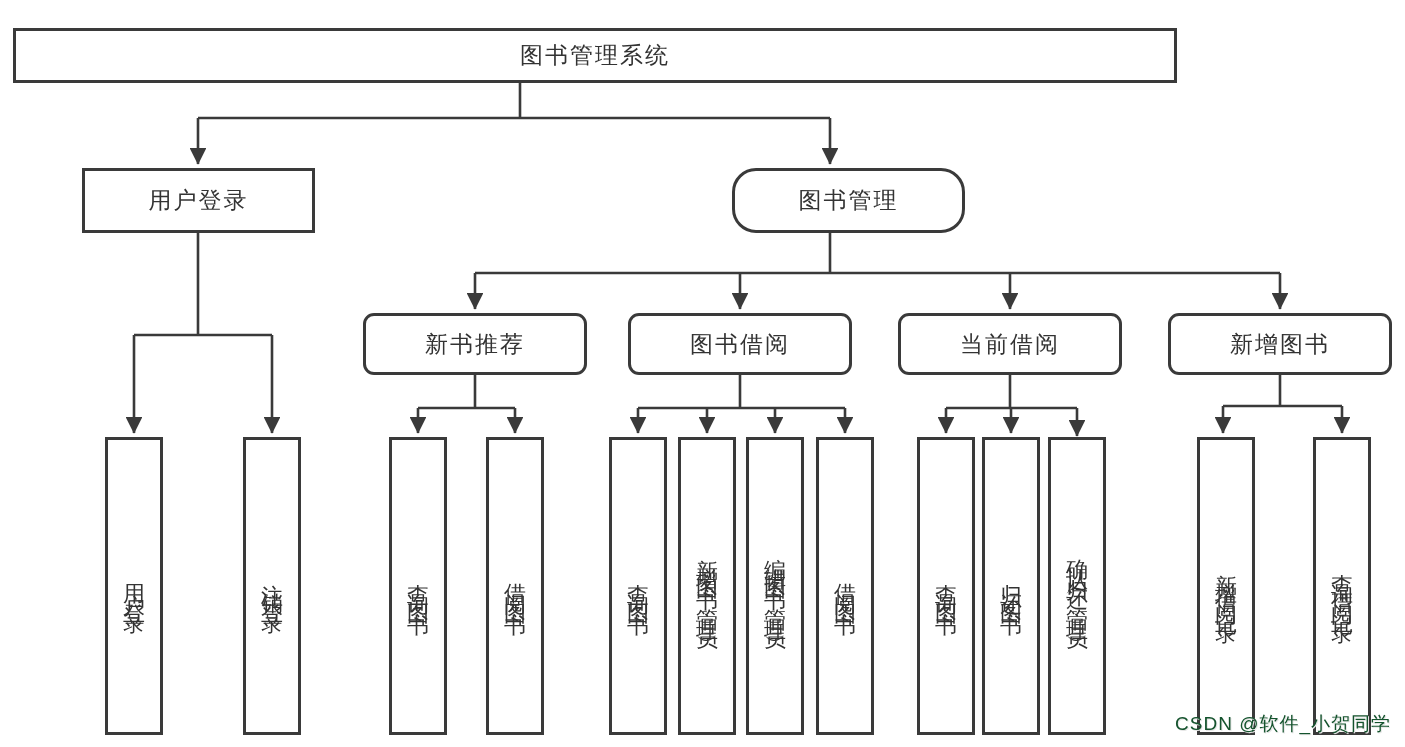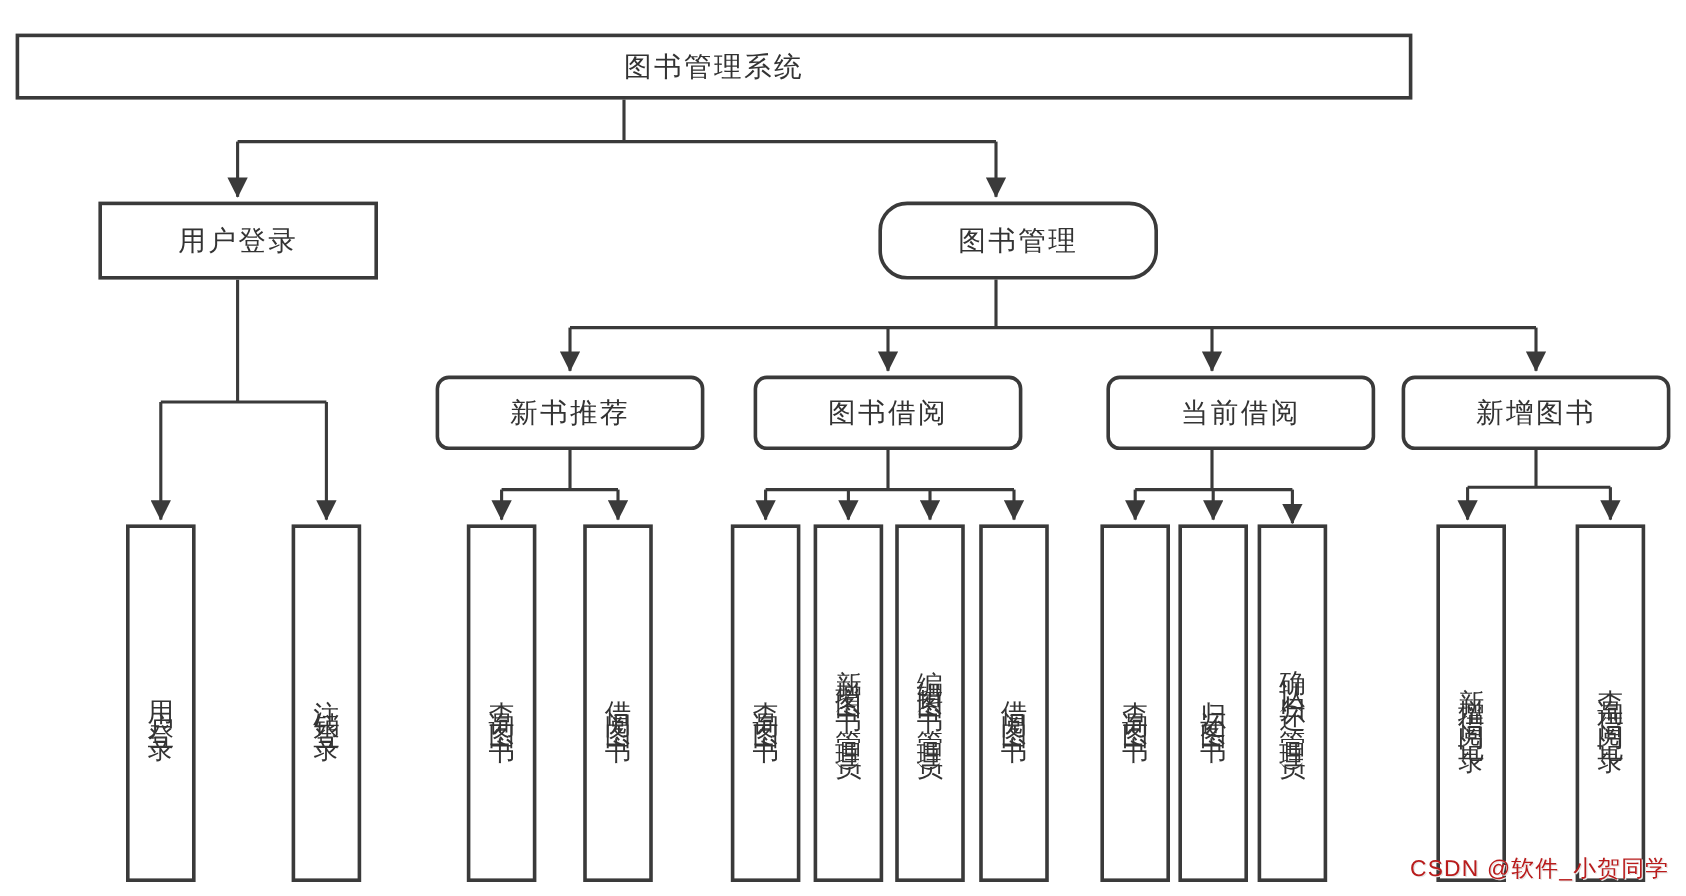--- a/index.html
+++ b/index.html
@@ -38,21 +38,21 @@
     letter-spacing: 10px;
     line-height: 1;
     white-space: nowrap;
   }
   .watermark {
     position: absolute;
     right: 14px;
     bottom: 10px;
     font-size: 19px;
     letter-spacing: 1px;
-    color: #b91c1c;
+    color: #14532d;
     text-shadow: 1px 1px 0 #e6e6e6;
   }
 </style>
 </head>
 <body>
 
 <div class="canvas">
 
   <svg class="connectors" width="1405" height="747" viewBox="0 0 1405 747" xmlns="http://www.w3.org/2000/svg">
     <defs>
@@ -107,21 +107,21 @@
   <div class="node hnode branch-node" style="left:732px;border-radius:24px;">
     <span>图书管理</span>
   </div>
 
   <div class="node hnode module-node" style="left:363px;">
     <span>新书推荐</span>
   </div>
   <div class="node hnode module-node" style="left:628px;">
     <span>图书借阅</span>
   </div>
-  <div class="node hnode module-node" style="left:898px;margin-left:24px;">
+  <div class="node hnode module-node" style="left:898px;">
     <span>当前借阅</span>
   </div>
   <div class="node hnode module-node" style="left:1168px;">
     <span>新增图书</span>
   </div>
 
   <div class="node vnode" style="left:105px;">
     <span class="vtext">用户登录</span>
   </div>
   <div class="node vnode" style="left:243px;">

